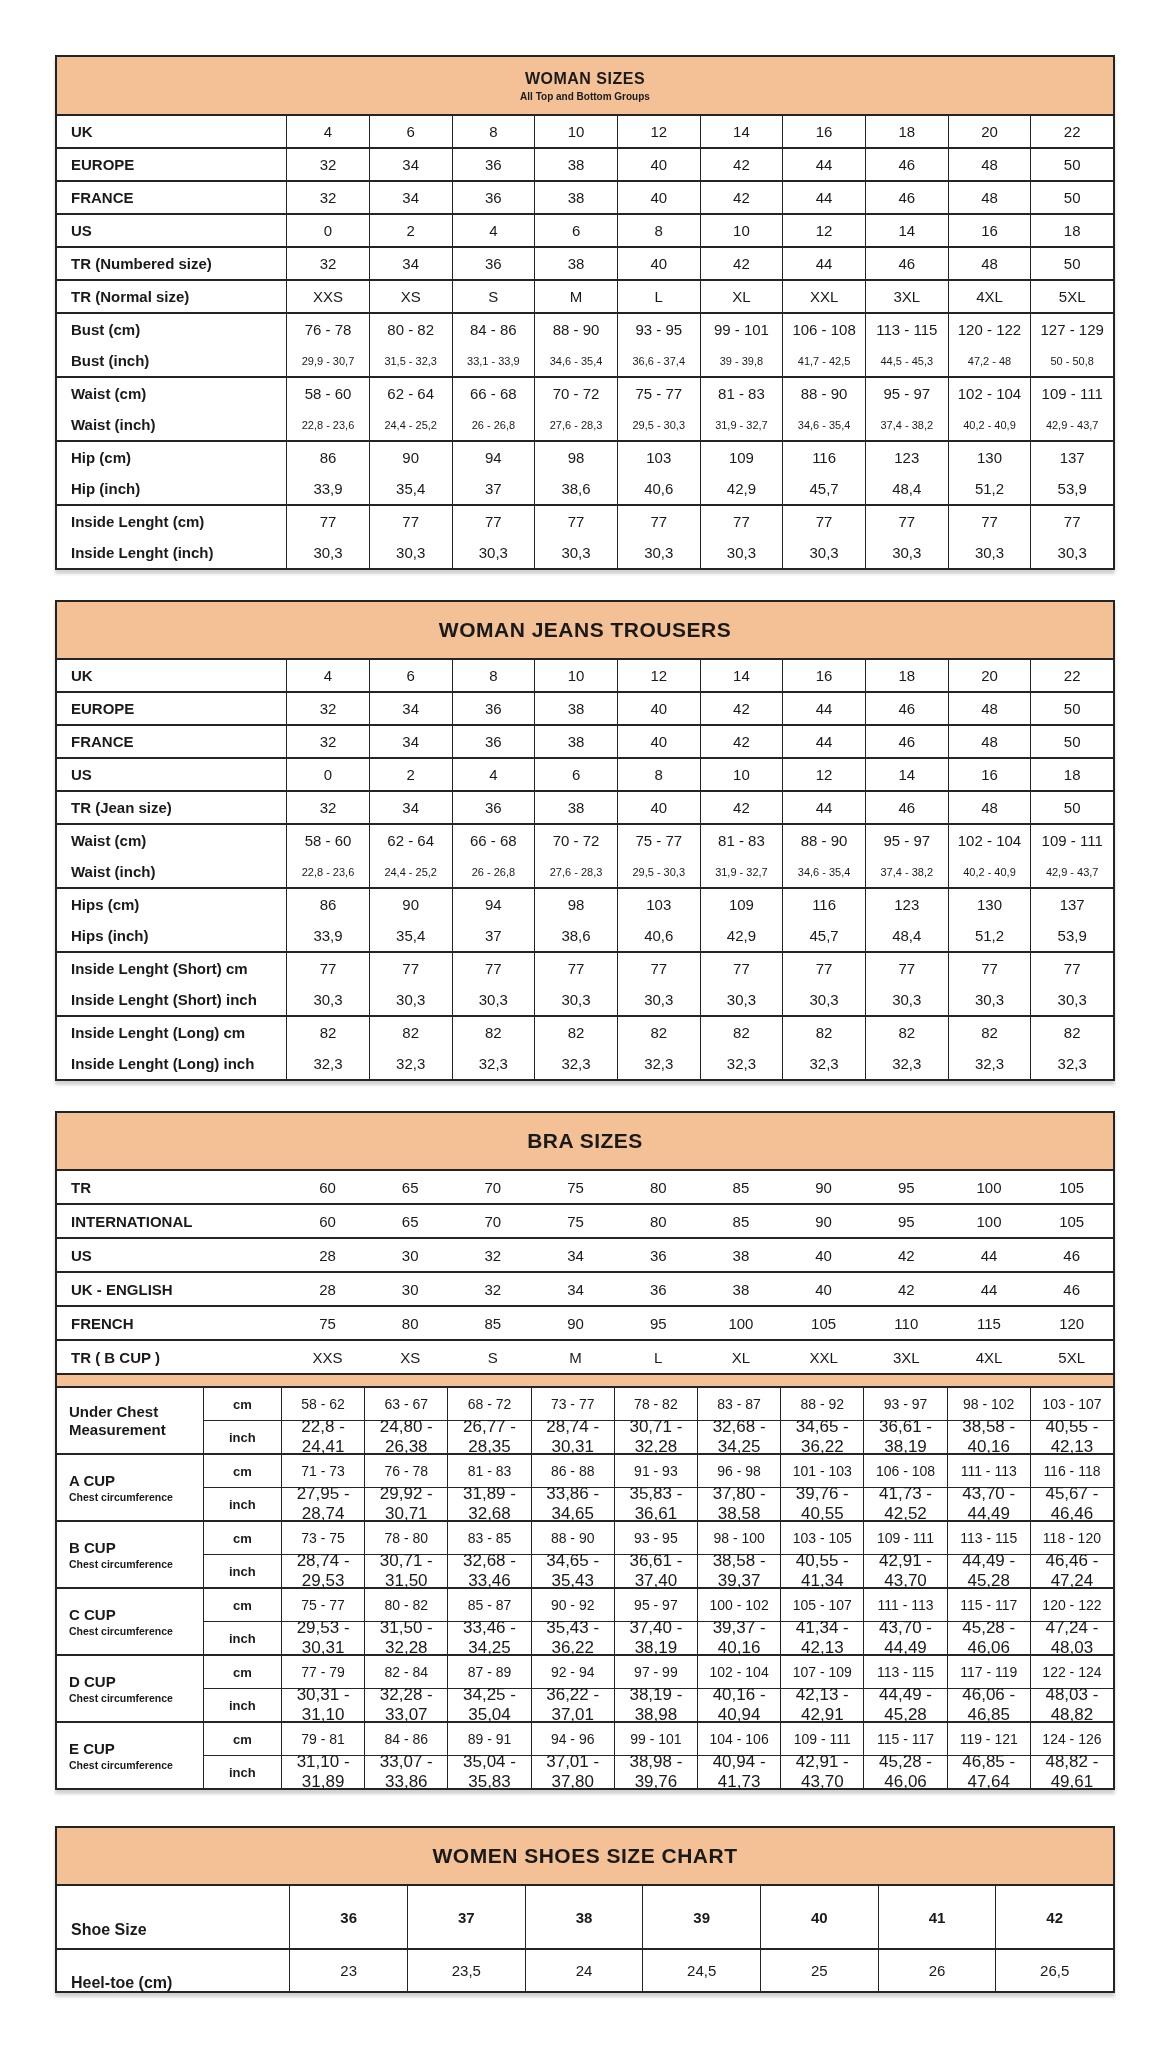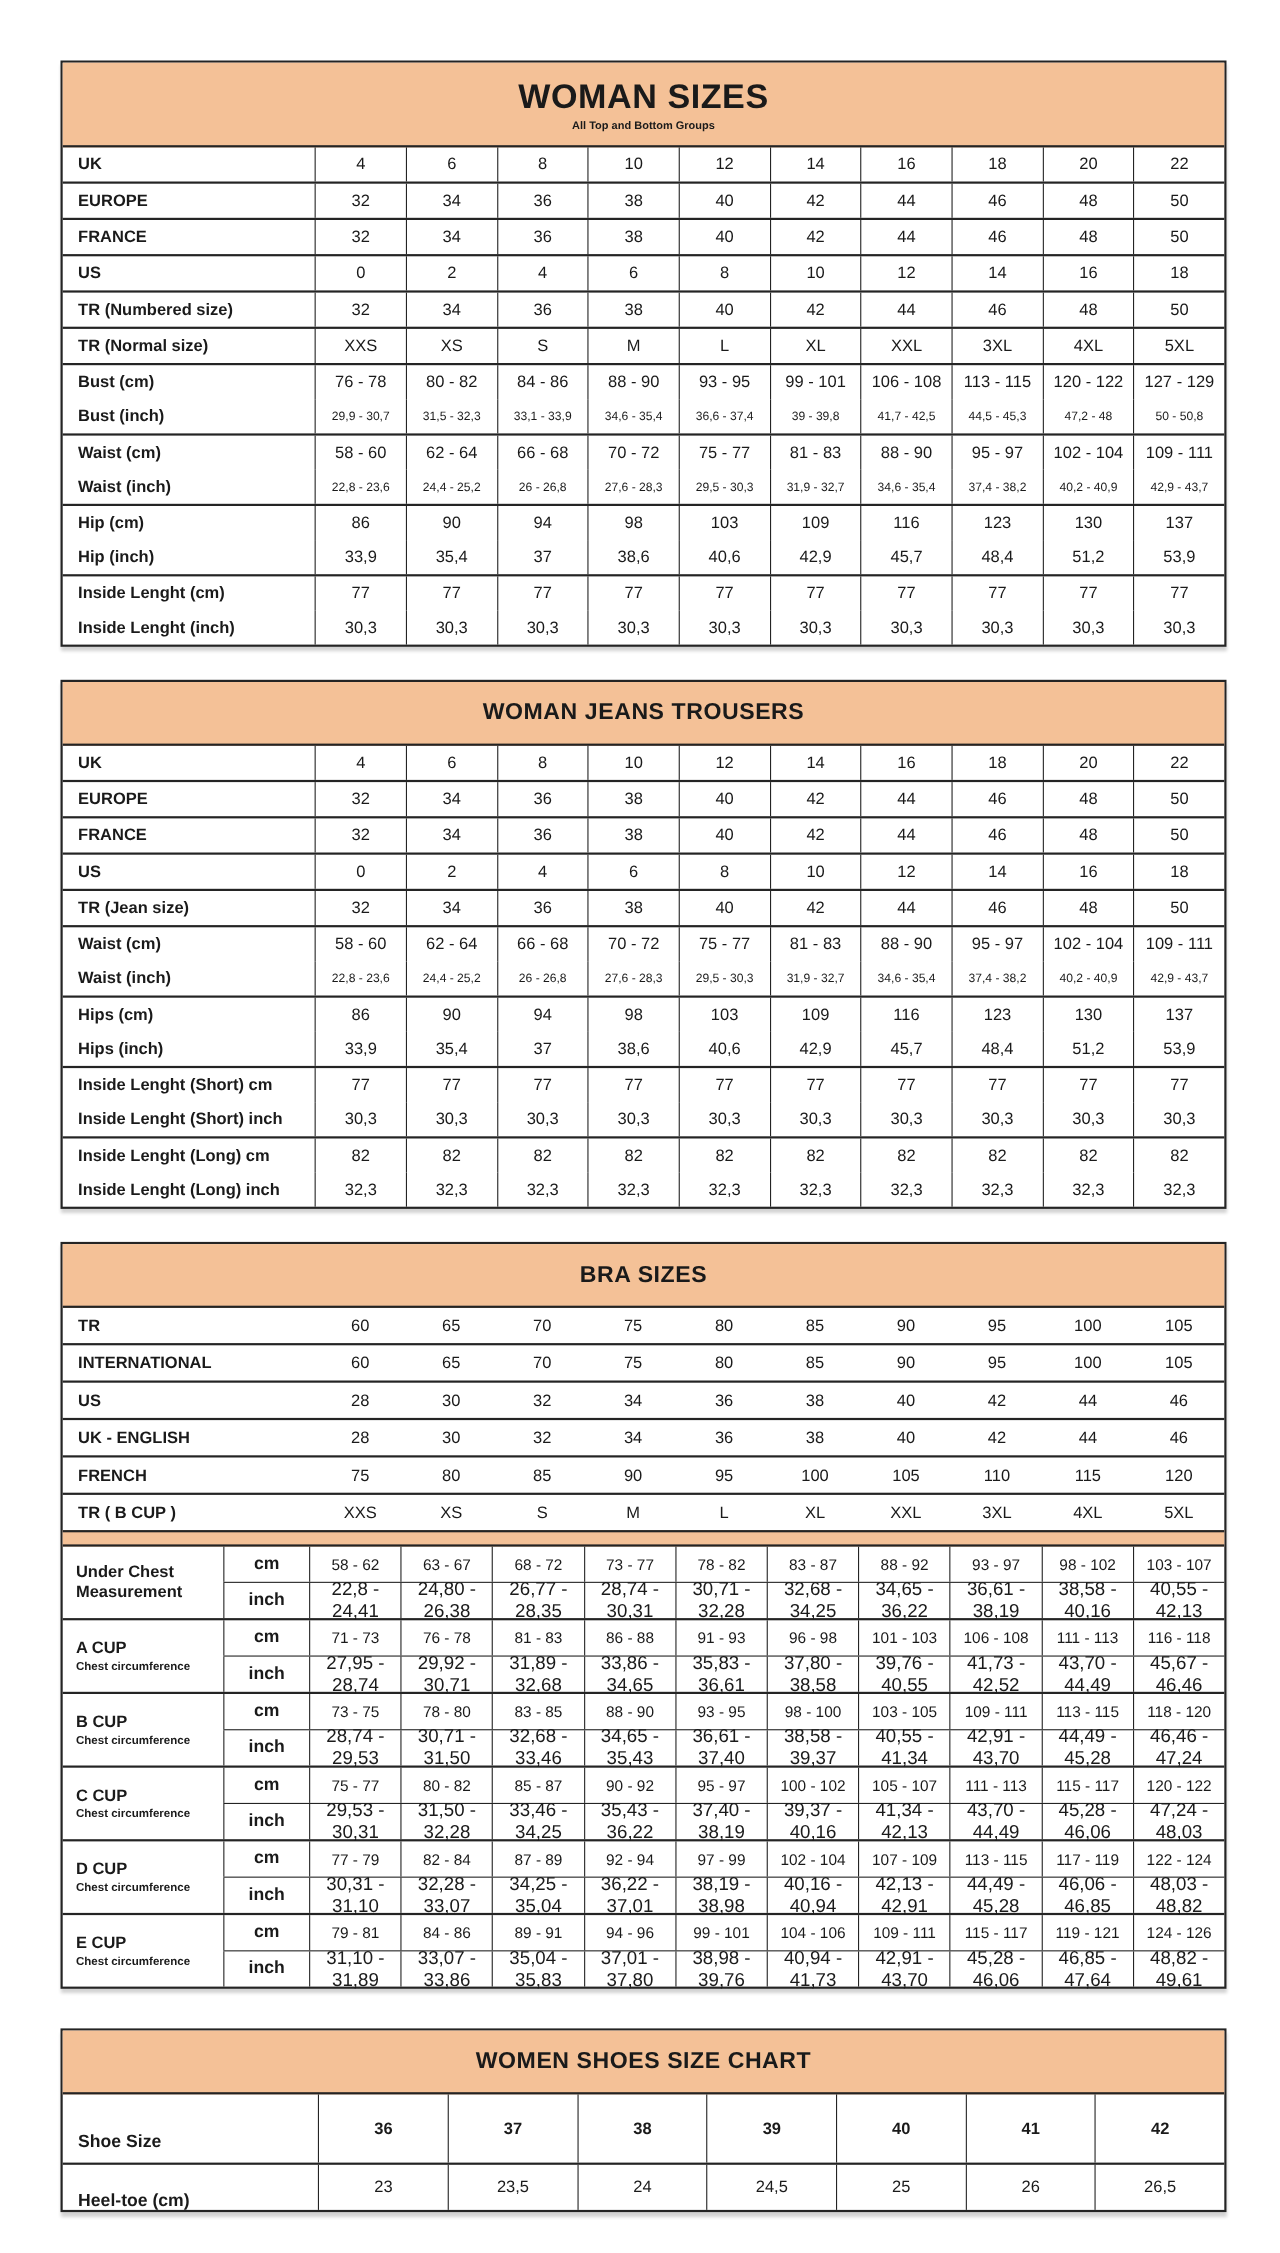--- a/index.html
+++ b/index.html
@@ -9,21 +9,21 @@
     font-family:"Liberation Sans","DejaVu Sans",sans-serif;color:#1a1a1a;
   }
   .size-table{
     border:2.5px solid #242424;margin-bottom:30px;background:#fff;
     box-shadow:0 4px 3px rgba(0,0,0,0.18);
   }
   .t-head{
     background:#f4c197;text-align:center;padding:13px 0 12px 0;
     border-bottom:2.5px solid #242424;
   }
-  .t-title{font-size:31px;font-weight:700;letter-spacing:.5px;}
+  .t-title{font-size:16px;font-weight:700;letter-spacing:.5px;}
   .t-head.compact{padding:16px 0;}
   .t-head.compact .t-title{font-size:21px;text-align:center;}
   .t-sub{font-size:10px;font-weight:700;margin-top:3px;}
   .t-group + .t-group{border-top:2.5px solid #242424;}
   .t-row{display:flex;align-items:stretch;height:31px;}
   .t-label{
     width:21.7%;box-sizing:border-box;padding-left:14px;
     font-weight:700;font-size:15px;display:flex;align-items:center;
   }
   .t-cell{
@@ -46,21 +46,21 @@
   .cup-label{
     width:13.8%;box-sizing:border-box;padding:4px 8px 4px 12px;
     display:flex;flex-direction:column;justify-content:center;
   }
   .cup-name{font-weight:700;font-size:15px;line-height:1.15;}
   .cup-sub{font-size:10.5px;font-weight:600;margin-top:1px;}
   .cup-rows{flex:1;display:flex;flex-direction:column;}
   .cup-row{display:flex;height:32px;align-items:stretch;}
   .cup-row + .cup-row{border-top:1.5px solid #242424;}
   .unit-cell{
-    width:8.6%;border-left:1.5px solid #242424;font-weight:700;font-size:16px;
+    width:8.6%;border-left:1.5px solid #242424;font-weight:700;font-size:13px;
     display:flex;align-items:center;justify-content:center;box-sizing:border-box;
   }
   .cup-cell{
     flex:1;border-left:1.5px solid #242424;font-size:14px;
     display:flex;align-items:center;justify-content:center;text-align:center;
   }
   .cup-row.inch .cup-cell{font-size:17px;}
   
   .shoes .t-label{width:22%;font-size:16px;margin-top:25px;}
   .shoes .t-group:first-child .t-row{height:62px;}

